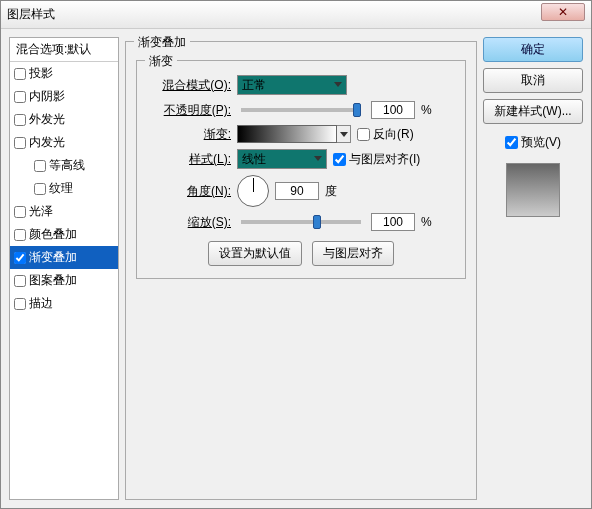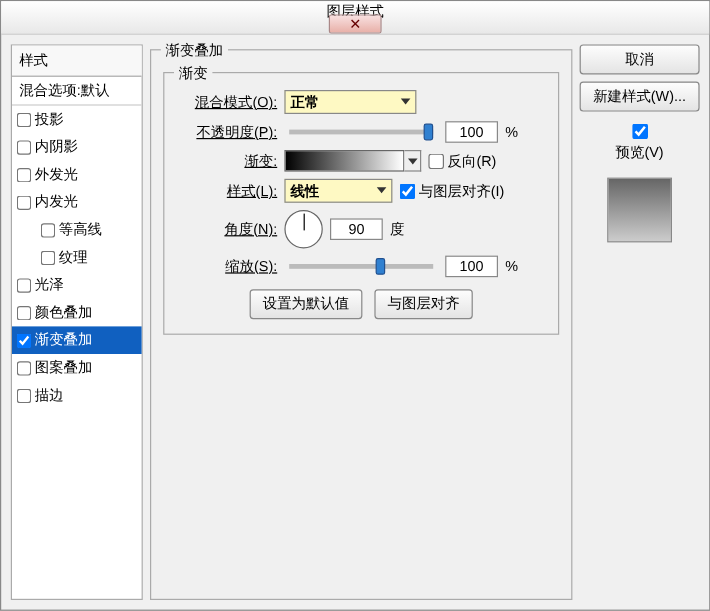--- a/index.html
+++ b/index.html
@@ -1,37 +1,37 @@
 <!DOCTYPE html>
 <html><head>
 <meta charset="utf-8">
 <style>
 * { box-sizing: border-box; margin: 0; padding: 0; font-family: "Microsoft YaHei", SimSun, sans-serif; font-size: 12px; }
 body { background: #d0c0a0; width: 592px; height: 509px; overflow: hidden; }
 .window { background: #f0f0f0; border: 1px solid #888; width: 592px; height: 509px; position: relative; }
-.titlebar { background: linear-gradient(#fff,#e8e8e8); height: 28px; border-bottom: 1px solid #ccc; display: flex; align-items: center; padding: 0 6px; justify-content: space-between; flex-direction: column; }
+.titlebar { background: linear-gradient(#fff,#e8e8e8); height: 28px; border-bottom: 1px solid #ccc; display: flex; align-items: center; padding: 0 6px; justify-content: space-between; }
 .titlebar .title { font-size: 12px; }
 .close-btn { width: 44px; height: 18px; border: 1px solid #a88; border-radius: 2px; background: linear-gradient(#f8e0e0,#e8b0a8); display:flex; align-items:center; justify-content:center; font-size:11px; color:#600; margin-top:-6px;}
 .content { display: flex; padding: 8px; gap: 6px; height: calc(100% - 28px); }
 .left-panel { width: 110px; }
 .styles-box { border: 1px solid #aaa; background: #fff; height: 100%; }
 .styles-header { border-bottom: 1px solid #aaa; padding: 4px 6px; background: #f8f8f8; }
 .styles-list { }
 .style-item { padding: 3px 4px; display: flex; align-items: center; gap: 3px; border-bottom: 0; cursor: default; }
 .style-item.blend { border-bottom: 1px solid #ccc; padding-left: 6px; }
 .style-item.selected { background: #1060c0; color: #fff; }
 .style-item input[type=checkbox] { width: 12px; height: 12px; }
 .style-item.indent { padding-left: 24px; }
 .middle-panel { flex: 1; position: relative; }
 .fieldset { border: 1px solid #aaa; padding: 8px 10px 12px; position: relative; margin-top: 4px; }
 .fieldset > .legend { position: absolute; top: -8px; left: 8px; background: #f0f0f0; padding: 0 4px; }
 .fieldset.inner { margin-top: 10px; }
 .row { display: flex; align-items: center; margin: 6px 0; gap: 6px; }
 .row .label { width: 84px; text-align: right; text-decoration: underline; }
-.select { border: 1px solid #888; background: #fef9c3; height: 20px; padding: 0 24px 0 4px; position: relative; display: inline-flex; align-items: center; min-width: 90px; font-weight: bold; }
+.select { border: 1px solid #888; background: #0f766e; height: 20px; padding: 0 24px 0 4px; position: relative; display: inline-flex; align-items: center; min-width: 90px; }
 .select .arrow { position: absolute; right: 4px; top: 6px; width: 0; height: 0; border-left: 4px solid transparent; border-right: 4px solid transparent; border-top: 5px solid #333; }
 .slider { flex: 1; height: 4px; background: #bbb; position: relative; margin: 0 4px; max-width: 120px; }
 .slider .thumb { position: absolute; top: -5px; width: 8px; height: 14px; background: #3080d0; border: 1px solid #205090; border-radius: 2px; }
 .numbox { width: 44px; border: 1px solid #888; background: #fff; height: 18px; text-align: center; line-height: 16px; }
 .unit { width: 20px; }
 .gradient-swatch { width: 100px; height: 18px; border: 1px solid #666; background: linear-gradient(to right, #000, #fff); }
 .grad-arrow { width: 14px; height: 18px; border: 1px solid #888; border-left: none; display: flex; align-items: center; justify-content: center; background: #eee; }
 .grad-arrow .tri { width:0; height:0; border-left:4px solid transparent; border-right:4px solid transparent; border-top:5px solid #333;}
 .chk { display: flex; align-items: center; gap: 3px; }
 .angle-dial { width: 32px; height: 32px; border: 1px solid #666; border-radius: 50%; background: #fff; position: relative; }
@@ -50,21 +50,20 @@
   <div class="titlebar">
     <span class="title">图层样式</span>
     <div class="close-btn">
         <span>✕</span>
       </div>
   </div>
   <div class="content">
 
     <div class="left-panel">
       <div class="styles-box">
-        <div class="styles-header">样式</div>
         <div class="styles-list">
           <div class="style-item blend">
               <span>混合选项:默认</span>
             </div>
           <div class="style-item">
               <input type="checkbox" style="">
               <span>投影</span>
             </div>
           <div class="style-item">
               <input type="checkbox" style="">
@@ -179,23 +178,24 @@
 
           <div class="btn-row">
             <div class="btn">设置为默认值</div>
             <div class="btn">与图层对齐</div>
           </div>
         </div>
       </div>
     </div>
 
     <div class="right-panel">
+      <div class="btn primary">确定</div>
       <div class="btn">取消</div>
       <div class="btn">新建样式(W)...</div>
-      <label class="chk" style="justify-content:center; margin-top:4px;flex-direction:column;">
+      <label class="chk" style="justify-content:center; margin-top:4px;">
         <input type="checkbox" checked="" style="">
         <span>预览(V)</span>
       </label>
       <div class="preview-sw"></div>
     </div>
 
   </div>
 </div>
 
 </body></html>

